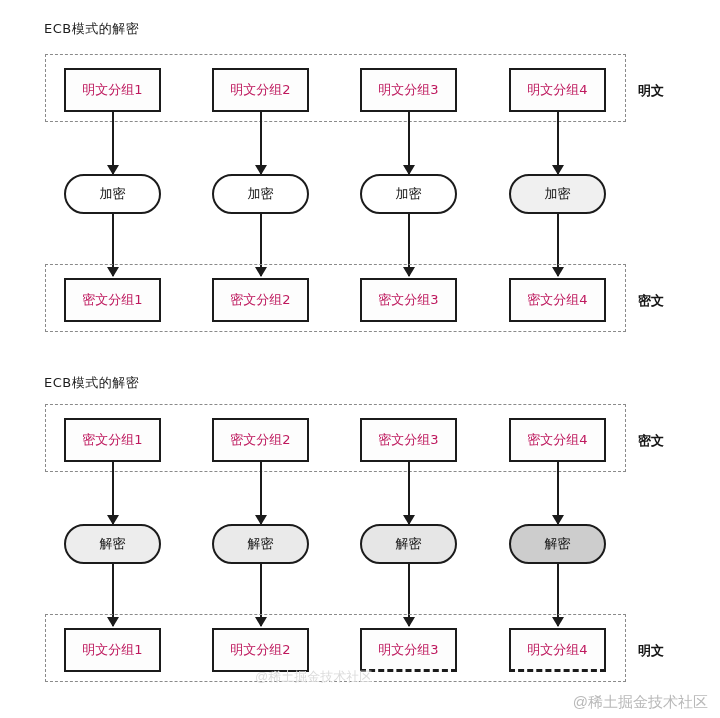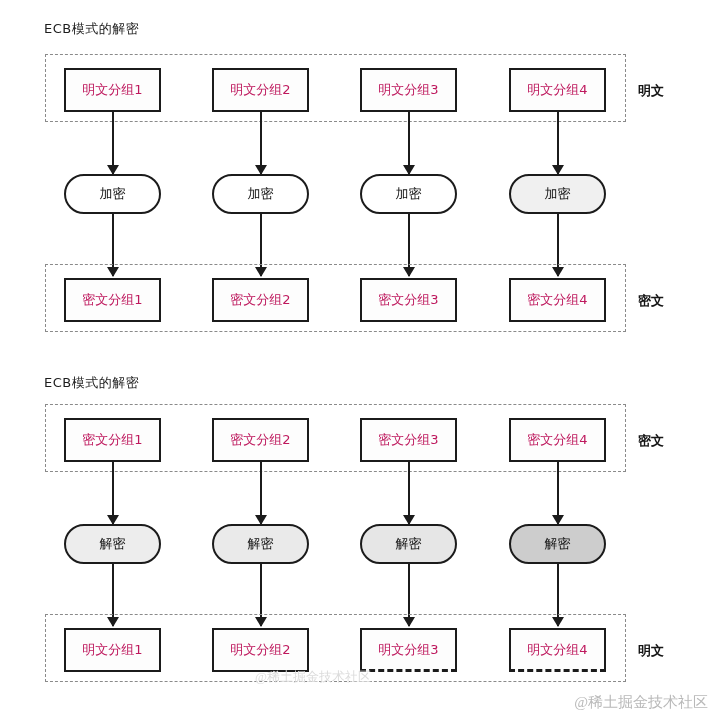--- a/index.html
+++ b/index.html
@@ -104,21 +104,21 @@
     border-right: 6px solid transparent;
     border-top: 10px solid #1b1b1b;
   }
 
   
   .watermark {
     position: absolute;
     font-size: 15px;
     color: #b9b9b9;
     white-space: nowrap;
-    font-family: Liberation Serif, serif;
+    font-family: Liberation Sans, sans-serif;
   }
   #watermark-center {
     left: 255px;
     top: 668px;
     font-size: 13px;
     color: #dcdcdc;
   }
   #watermark-corner {
     right: 12px;
     bottom: 6px;

